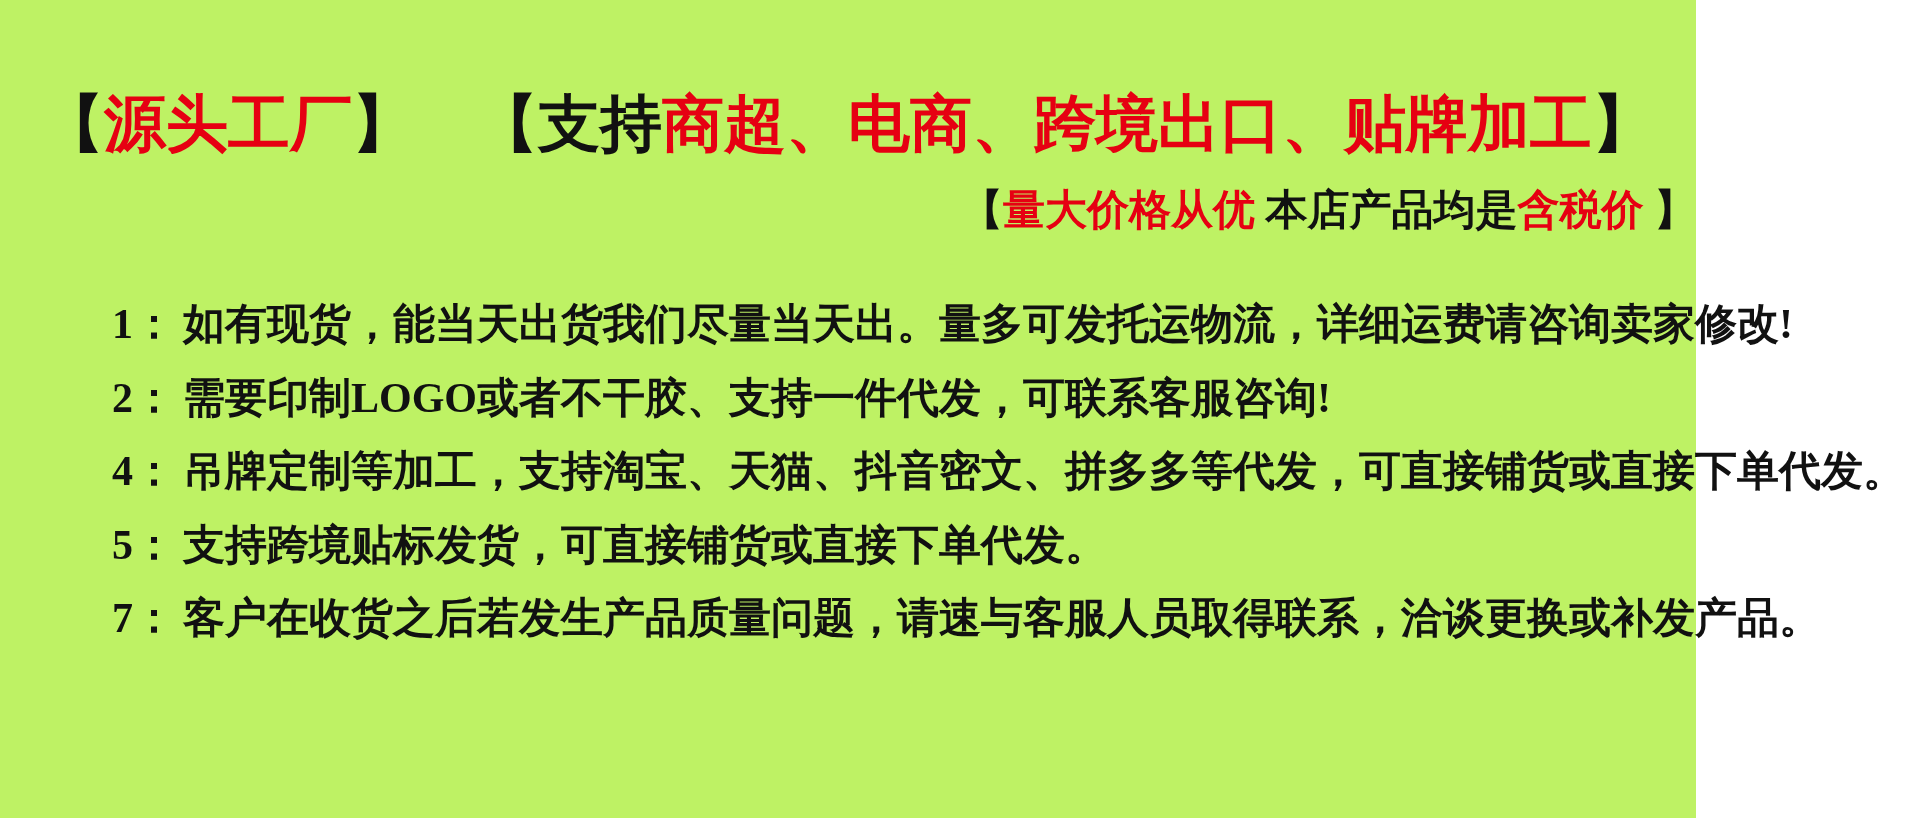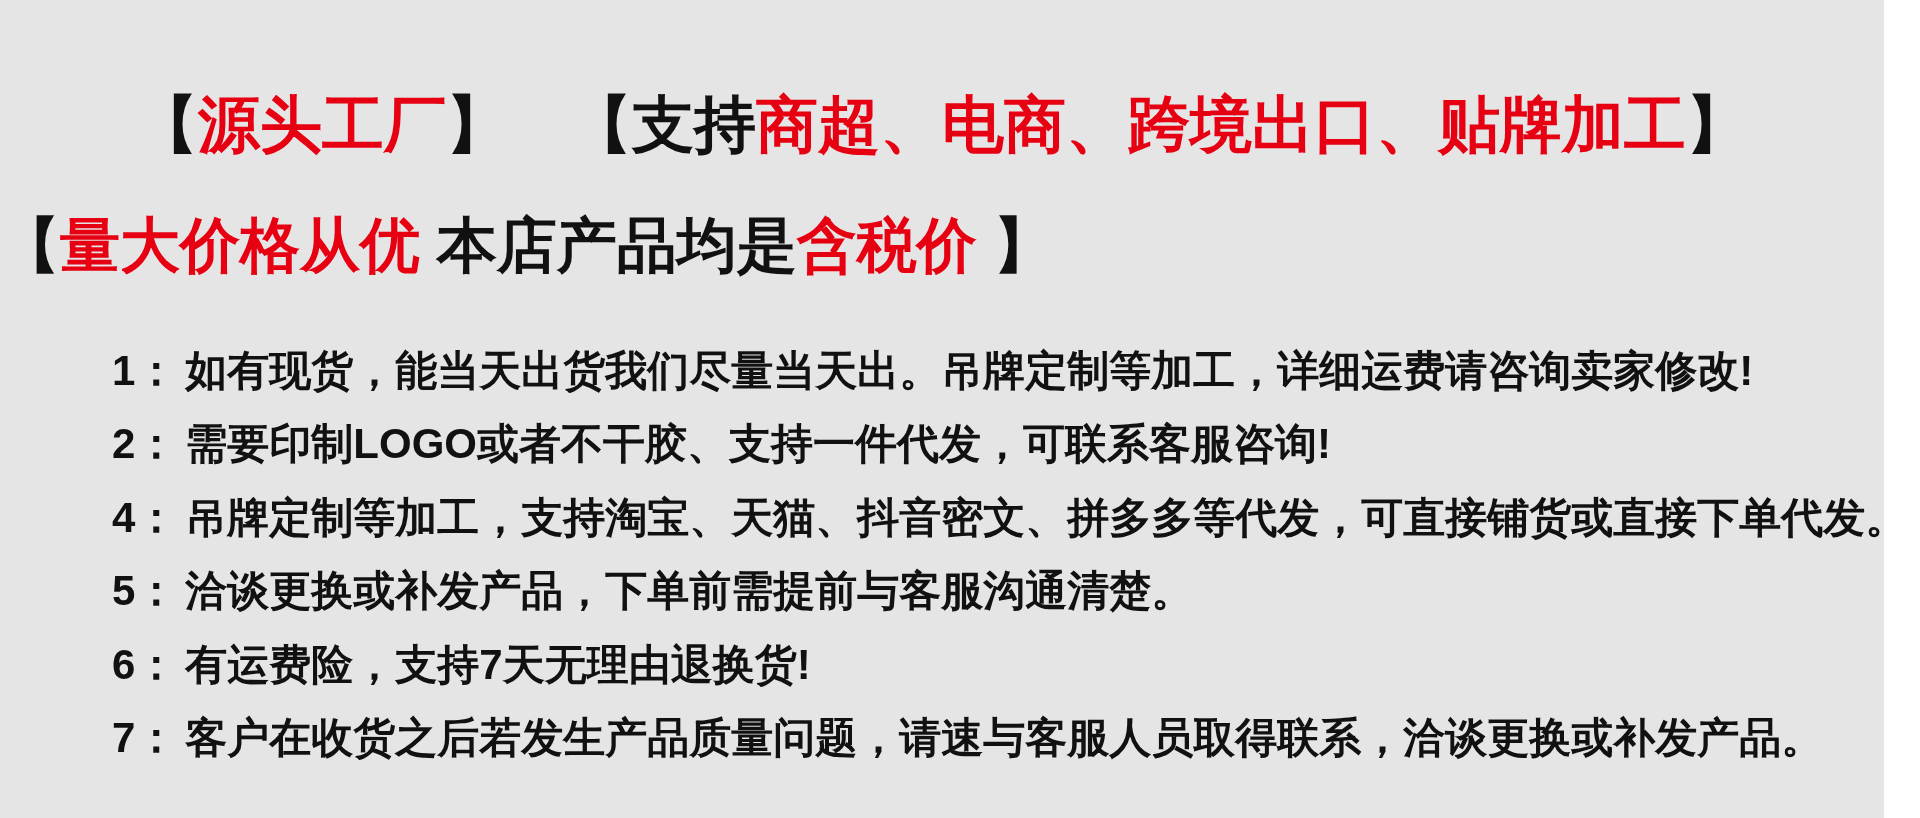--- a/index.html
+++ b/index.html
@@ -8,37 +8,38 @@
     background: #ffffff;
   }
   body {
     width: 1920px;
     height: 818px;
     overflow: hidden;
     font-family: "Liberation Sans", "DejaVu Sans", sans-serif;
     color: #111111;
   }
   .page {
-    width: 1884px;
+    width: 1696px;
     height: 818px;
-    background: #e5e5e5;
+    background: #bef264;
+    font-family: Liberation Serif, serif;
   }
   .hero1 {
     padding-top: 90px;
     text-align: center;
     font-size: 62px;
     font-weight: 700;
     line-height: 1.12;
     white-space: nowrap;
     letter-spacing: 0px;
   }
   .hero2 {
-    margin-top: 53px;
-    text-align: left;
-    font-size: 60px;
+    margin-top: 28px;
+    text-align: right;
+    font-size: 42px;
     font-weight: 700;
     line-height: 1.12;
     white-space: nowrap;
   }
   .notes {
     margin: 54px 0 0 112px;
   }
   .note-row {
     font-size: 42px;
     font-weight: 600;
@@ -60,32 +61,29 @@
   <div class="hero1">
     <span class="seg" style="color: rgb(17, 17, 17);">【</span><span class="seg" style="color: rgb(230, 0, 18);">源头工厂</span><span class="seg" style="color: rgb(17, 17, 17);">】　【支持</span><span class="seg" style="color: rgb(230, 0, 18);">商超、电商、跨境出口、贴牌加工</span><span class="seg" style="color: rgb(17, 17, 17);">】</span>
   </div>
 
   <div class="hero2">
     <span class="seg" style="color: rgb(17, 17, 17);">【</span><span class="seg" style="color: rgb(230, 0, 18);">量大价格从优</span><span class="seg" style="color: rgb(17, 17, 17);"> 本店产品均是</span><span class="seg" style="color: rgb(230, 0, 18);">含税价</span><span class="seg" style="color: rgb(17, 17, 17);"> 】</span>
   </div>
 
   <div class="notes">
     <div class="note-row">
-      <span class="note-num">1：</span><span>如有现货，能当天出货我们尽量当天出。吊牌定制等加工，详细运费请咨询卖家修改!</span>
+      <span class="note-num">1：</span><span>如有现货，能当天出货我们尽量当天出。量多可发托运物流，详细运费请咨询卖家修改!</span>
     </div>
     <div class="note-row">
       <span class="note-num">2：</span><span>需要印制LOGO或者不干胶、支持一件代发，可联系客服咨询!</span>
     </div>
     <div class="note-row">
       <span class="note-num">4：</span><span>吊牌定制等加工，支持淘宝、天猫、抖音密文、拼多多等代发，可直接铺货或直接下单代发。</span>
     </div>
     <div class="note-row">
-      <span class="note-num">5：</span><span>洽谈更换或补发产品，下单前需提前与客服沟通清楚。</span>
-    </div>
-    <div class="note-row">
-      <span class="note-num">6：</span><span>有运费险，支持7天无理由退换货!</span>
+      <span class="note-num">5：</span><span>支持跨境贴标发货，可直接铺货或直接下单代发。</span>
     </div>
     <div class="note-row">
       <span class="note-num">7：</span><span>客户在收货之后若发生产品质量问题，请速与客服人员取得联系，洽谈更换或补发产品。</span>
     </div>
   </div>
 
 </div>
 
 </body></html>

